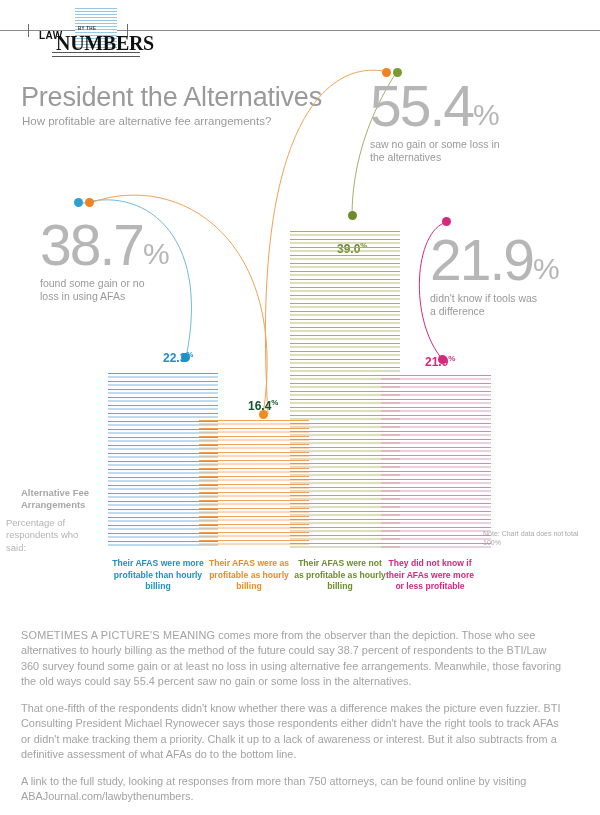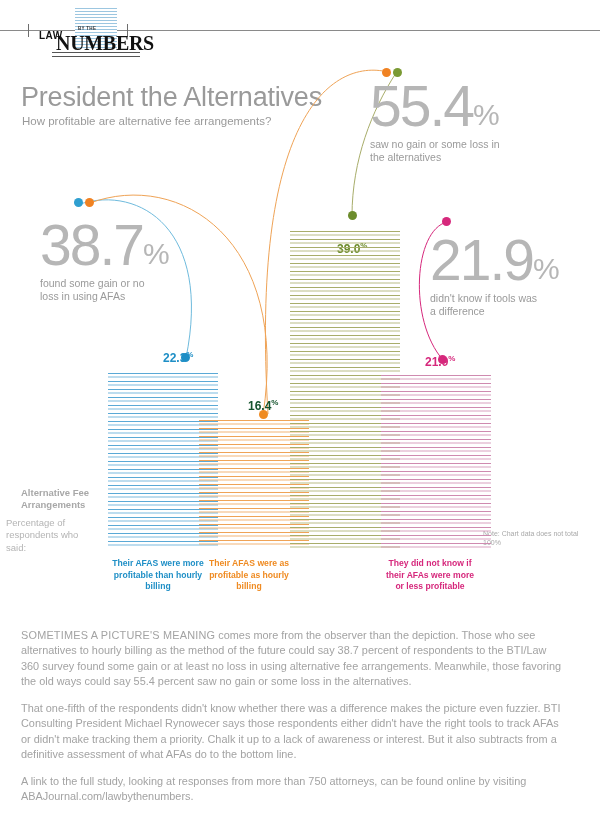--- a/index.html
+++ b/index.html
@@ -149,20 +149,21 @@
     <div class="big-num"><span class="n">21.9</span><span class="pct">%</span></div>
     <div class="desc" style="width:115px;">didn't know if tools was a difference</div>
   </div>
 
   <div class="axis-title">Alternative Fee Arrangements</div>
   <div class="axis-sub">Percentage of respondents who said:</div>
   <div class="note">Note: Chart data does not total 100%</div>
 
   <div class="catlab" id="cat0" style="left:112px;color:#1f8fc6;">Their AFAS were more profitable than hourly billing</div>
   <div class="catlab" id="cat1" style="left:203px;color:#ef8b22;">Their AFAS were as profitable as hourly billing</div>
+  <div class="catlab" id="cat2" style="left:294px;color:#6c8c2c;">Their AFAS were not as profitable as hourly billing</div>
   <div class="catlab" id="cat3" style="left:384px;color:#d6287c;">They did not know if their AFAs were more or less profitable</div>
 
   <div class="body">
     <p><span class="lead">SOMETIMES A PICTURE'S MEANING</span><span> comes more from the observer than the depiction. Those who see alternatives to hourly billing as the method of the future could say 38.7 percent of respondents to the BTI/Law 360 survey found some gain or at least no loss in using alternative fee arrangements. Meanwhile, those favoring the old ways could say 55.4 percent saw no gain or some loss in the alternatives.</span></p>
     <p>That one-fifth of the respondents didn't know whether there was a difference makes the picture even fuzzier. BTI Consulting President Michael Rynowecer says those respondents either didn't have the right tools to track AFAs or didn't make tracking them a priority. Chalk it up to a lack of awareness or interest. But it also subtracts from a definitive assessment of what AFAs do to the bottom line.</p>
     <p>A link to the full study, looking at responses from more than 750 attorneys, can be found online by visiting ABAJournal.com/lawbythenumbers.</p>
   </div>
 
 </div>
 

